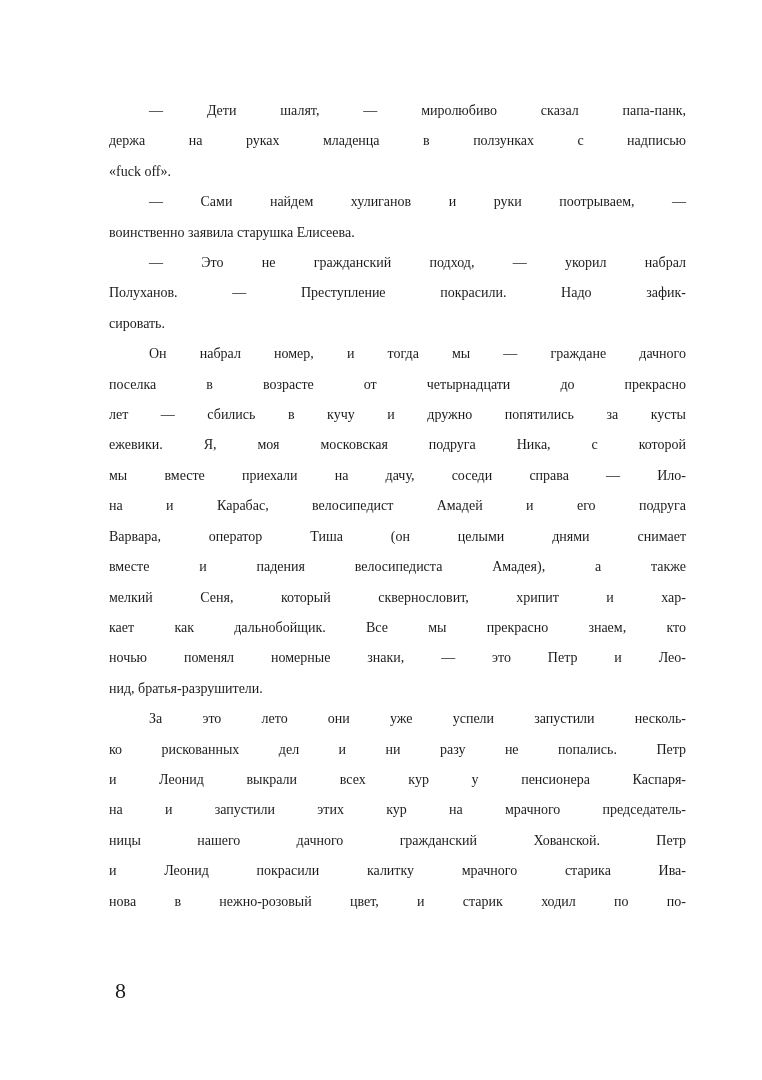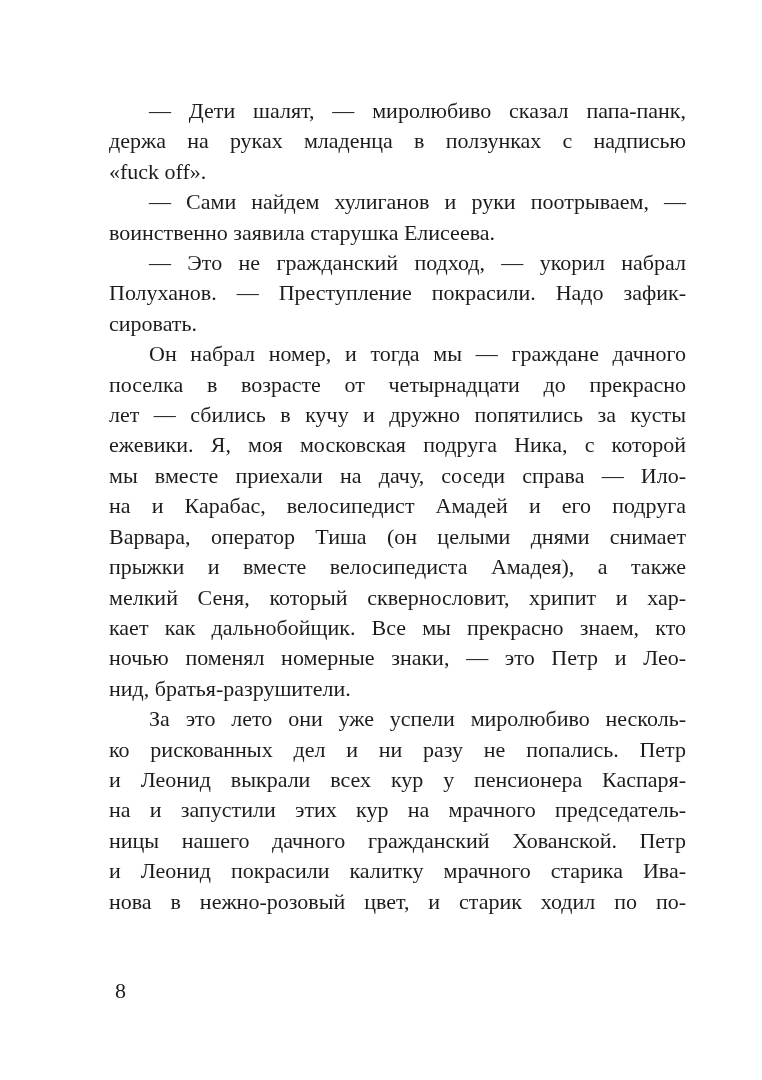--- a/index.html
+++ b/index.html
@@ -19,21 +19,21 @@
     position: absolute;
     left: 109px;
     top: 96px;
     width: 577px;
   }
   .paragraph {
     margin: 0;
     padding: 0;
   }
   .line {
-    font-size: 22px;
+    font-size: 14px;
     line-height: 30.4px;
     white-space: normal;
     text-align: justify;
     text-align-last: justify;
     -moz-text-align-last: justify;
   }
   .line.first {
     padding-left: 40px;
   }
   .line.last {
@@ -68,28 +68,28 @@
         <div class="line last">сировать.</div>
       </div>
       <div class="paragraph">
         <div class="line first">Он набрал номер, и тогда мы — граждане дачного</div>
         <div class="line">поселка в возрасте от четырнадцати до прекрасно</div>
         <div class="line">лет — сбились в кучу и дружно попятились за кусты</div>
         <div class="line">ежевики. Я, моя московская подруга Ника, с которой</div>
         <div class="line">мы вместе приехали на дачу, соседи справа — Ило-</div>
         <div class="line">на и Карабас, велосипедист Амадей и его подруга</div>
         <div class="line">Варвара, оператор Тиша (он целыми днями снимает</div>
-        <div class="line">прыжки и вместе велосипедиста Амадея), а также</div>
+        <div class="line">вместе и падения велосипедиста Амадея), а также</div>
         <div class="line">мелкий Сеня, который сквернословит, хрипит и хар-</div>
         <div class="line">кает как дальнобойщик. Все мы прекрасно знаем, кто</div>
         <div class="line">ночью поменял номерные знаки, — это Петр и Лео-</div>
         <div class="line last">нид, братья-разрушители.</div>
       </div>
       <div class="paragraph">
-        <div class="line first">За это лето они уже успели миролюбиво несколь-</div>
+        <div class="line first">За это лето они уже успели запустили несколь-</div>
         <div class="line">ко рискованных дел и ни разу не попались. Петр</div>
         <div class="line">и Леонид выкрали всех кур у пенсионера Каспаря-</div>
         <div class="line">на и запустили этих кур на мрачного председатель-</div>
         <div class="line">ницы нашего дачного гражданский Хованской. Петр</div>
         <div class="line">и Леонид покрасили калитку мрачного старика Ива-</div>
         <div class="line">нова в нежно-розовый цвет, и старик ходил по по-</div>
       </div>
     </div>
   <div class="page-number">8</div>
 </div>

